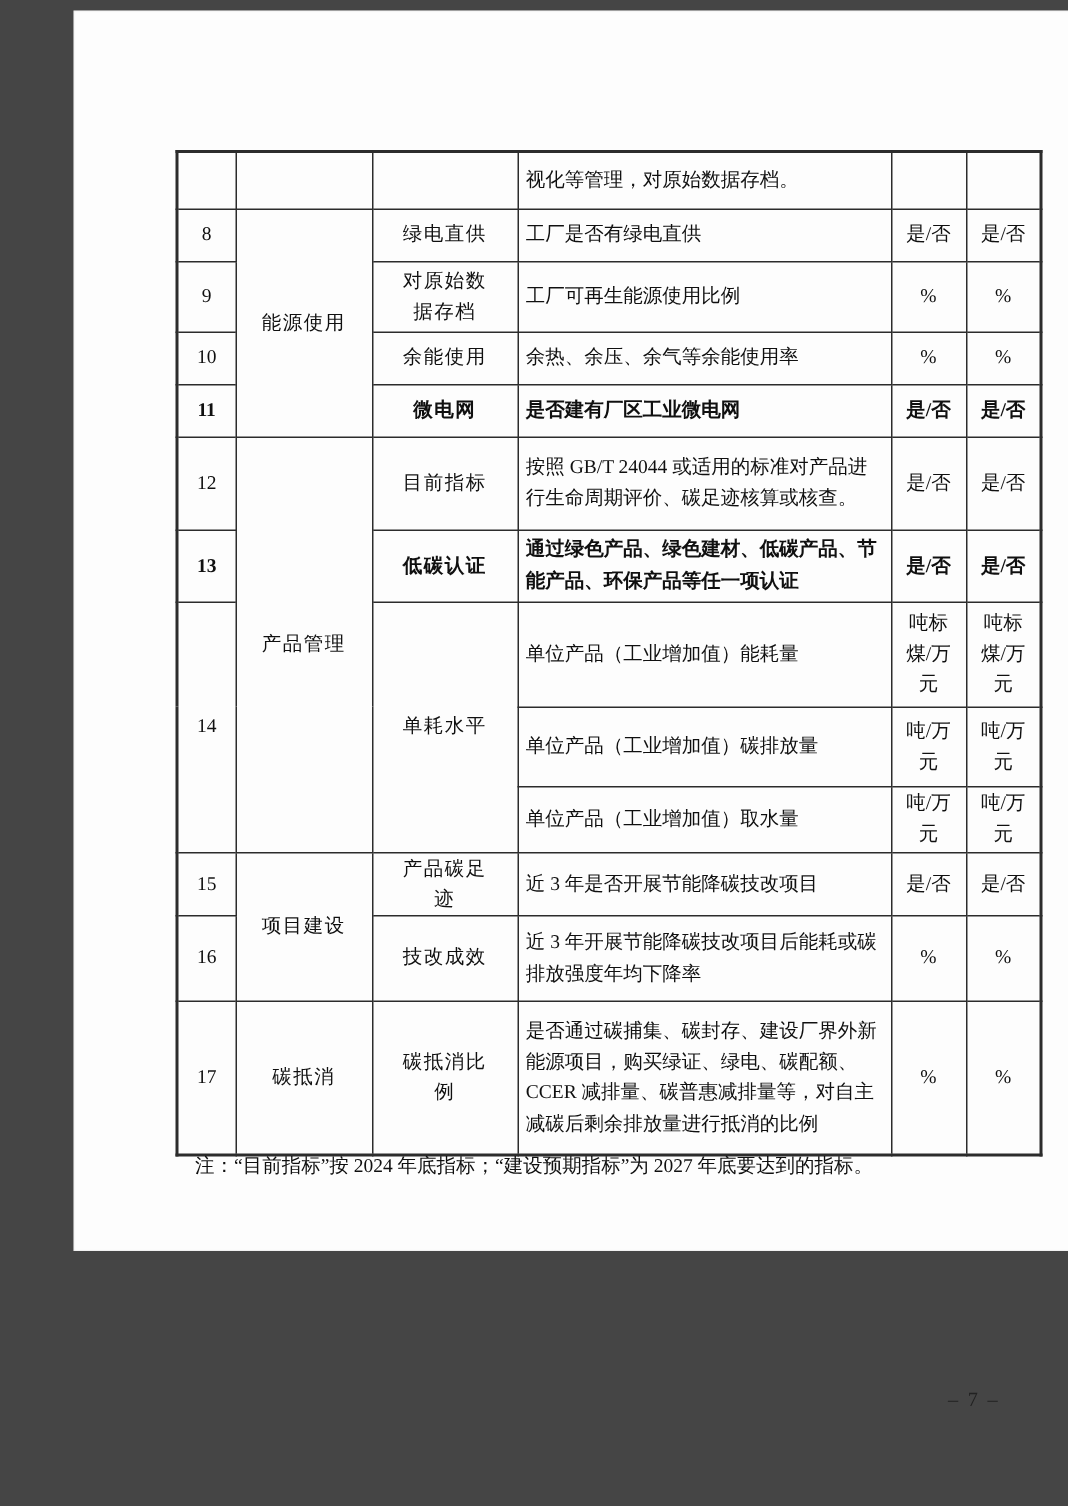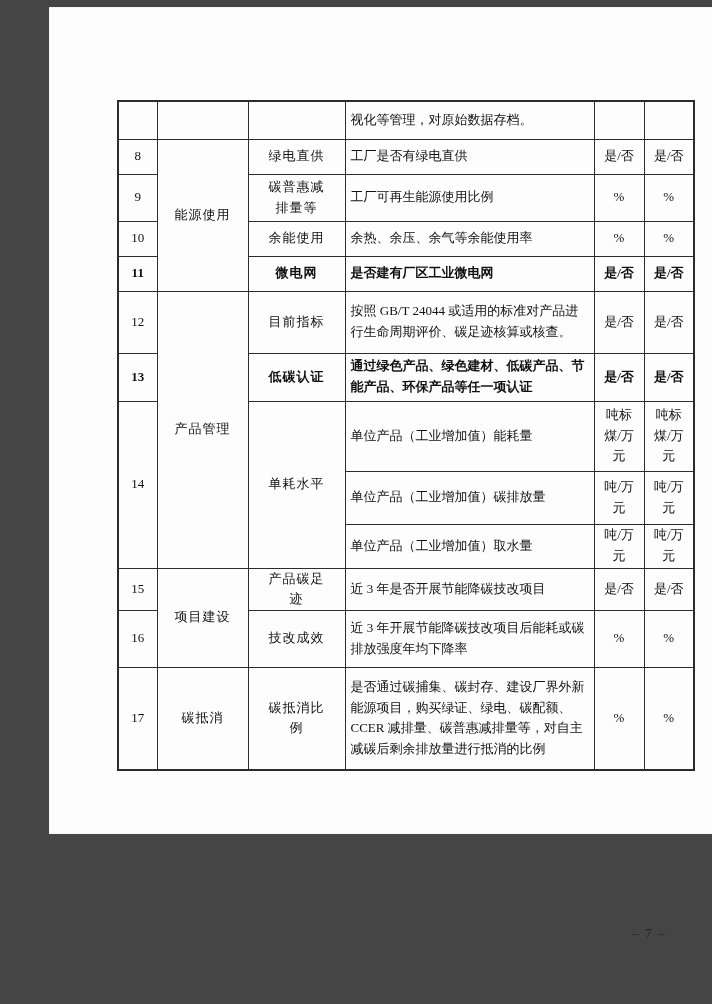--- a/index.html
+++ b/index.html
@@ -125,21 +125,21 @@
           <td>8</td>
           <td class="grp" rowspan="4">能源使用</td>
           <td class="ind">绿电直供</td>
           <td class="desc">工厂是否有绿电直供</td>
           <td class="unit5">是/否</td>
           <td class="unit6">是/否</td>
         </tr>
 
         <tr class="r-9">
           <td>9</td>
-          <td class="ind">碳普惠减排量等</td>
+          <td class="ind">对原始数据存档</td>
           <td class="desc">工厂可再生能源使用比例</td>
           <td class="unit5">%</td>
           <td class="unit6">%</td>
         </tr>
 
         <tr class="r-10">
           <td>10</td>
           <td class="ind">余能使用</td>
           <td class="desc">余热、余压、余气等余能使用率</td>
           <td class="unit5">%</td>
@@ -212,17 +212,18 @@
           <td>17</td>
           <td class="grp">碳抵消</td>
           <td class="ind">碳抵消比例</td>
           <td class="desc">是否通过碳捕集、碳封存、建设厂界外新能源项目，购买绿证、绿电、碳配额、CCER 减排量、碳普惠减排量等，对自主减碳后剩余排放量进行抵消的比例</td>
           <td class="unit5">%</td>
           <td class="unit6">%</td>
         </tr>
       </tbody>
     </table>
 
+    <div class="note">注：“目前指标”按 2024 年底指标；“建设预期指标”为 2027 年底要达到的指标。</div>
 
     <div class="page-number">– 7 –</div>
 
   </div>
 </div>
 
 </body></html>

